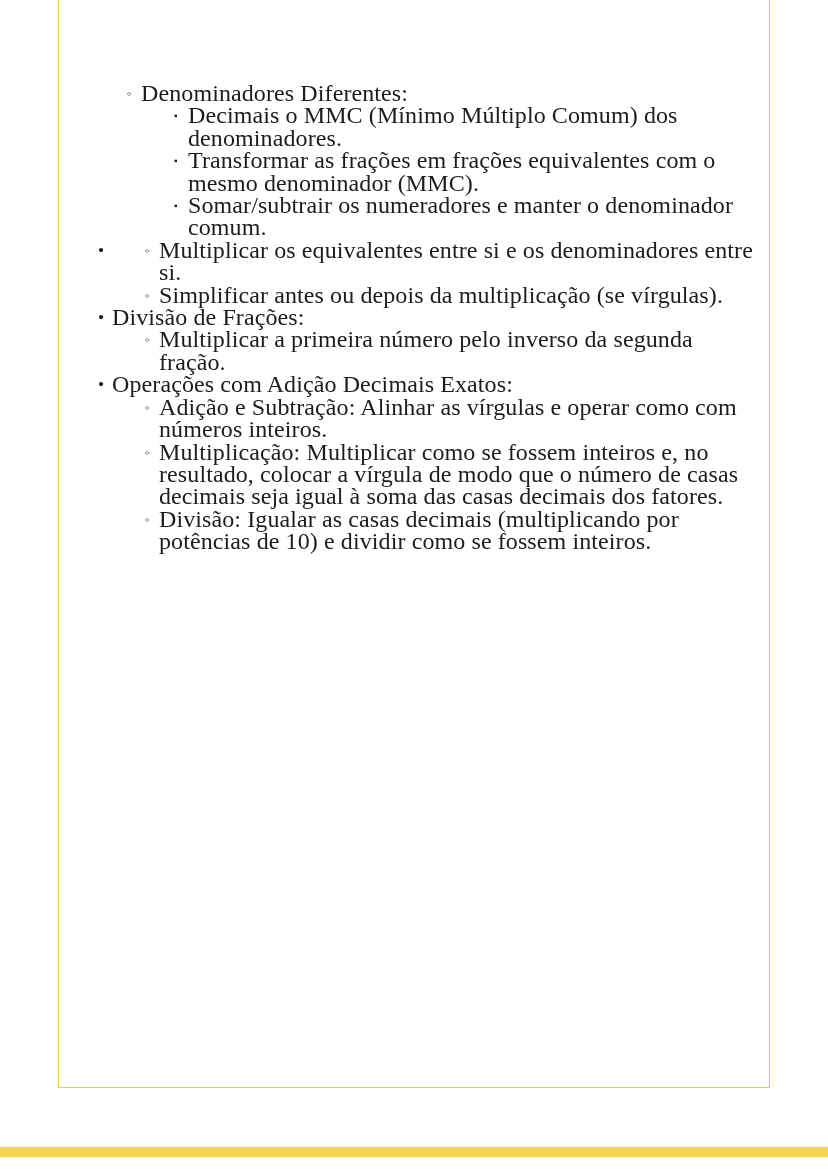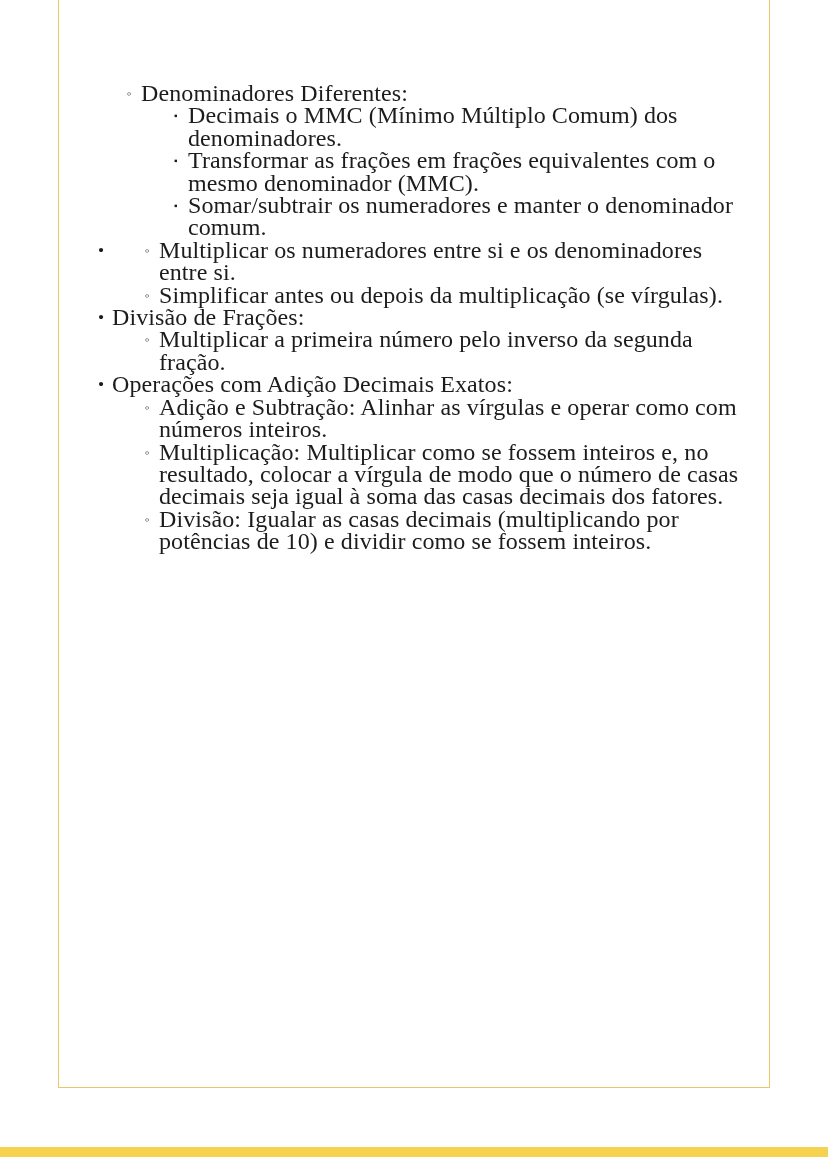--- a/index.html
+++ b/index.html
@@ -135,21 +135,21 @@
           <div class="line">Somar/subtrair os numeradores e manter o denominador comum.</div>
         </li>
       </ul>
     </li>
 
     <li class="bullet-disc">
       <span class="marker">•</span>
       <ul class="lvl2">
         <li class="bullet-circle">
           <span class="marker">◦</span>
-          <div class="line">Multiplicar os numeradores entre si e os denominadores entre si.</div>
+          <div class="line">Multiplicar os equivalentes entre si e os denominadores entre si.</div>
         </li>
         <li class="bullet-circle">
           <span class="marker">◦</span>
           <div class="line">Simplificar antes ou depois da multiplicação (se vírgulas).</div>
         </li>
       </ul>
     </li>
 
     <li class="bullet-disc">
       <span class="marker">•</span>

